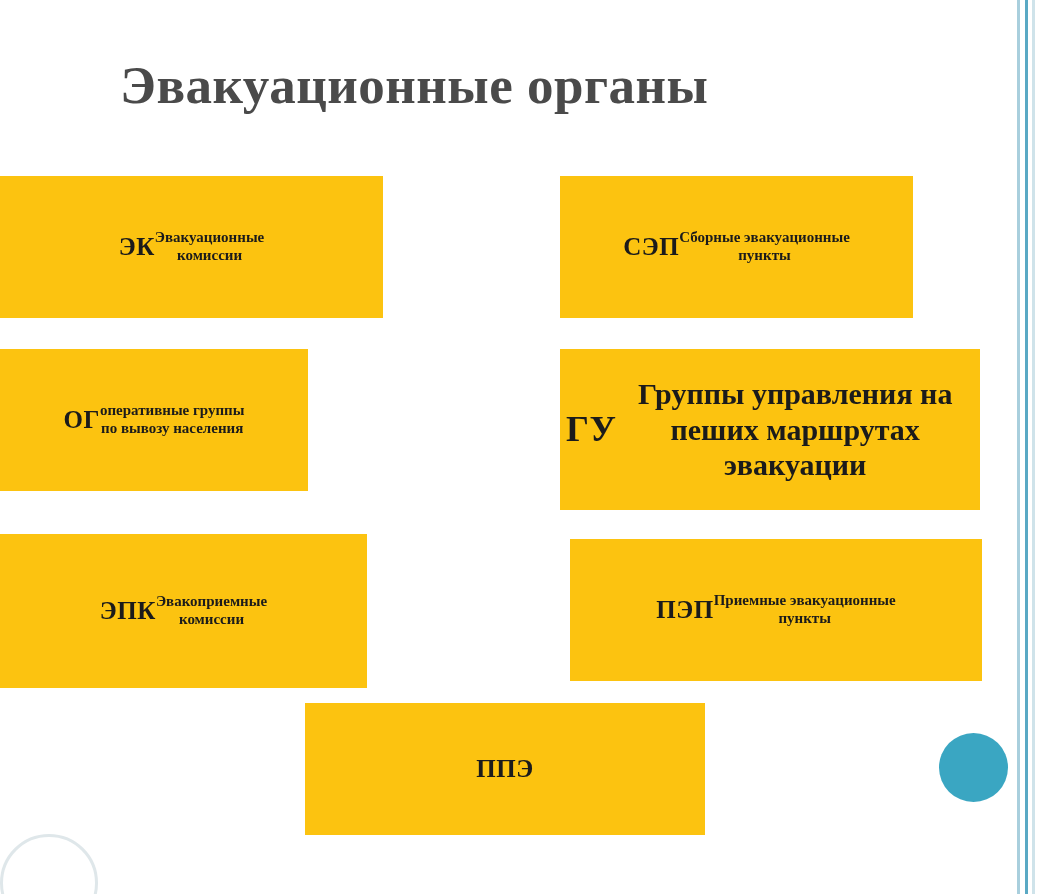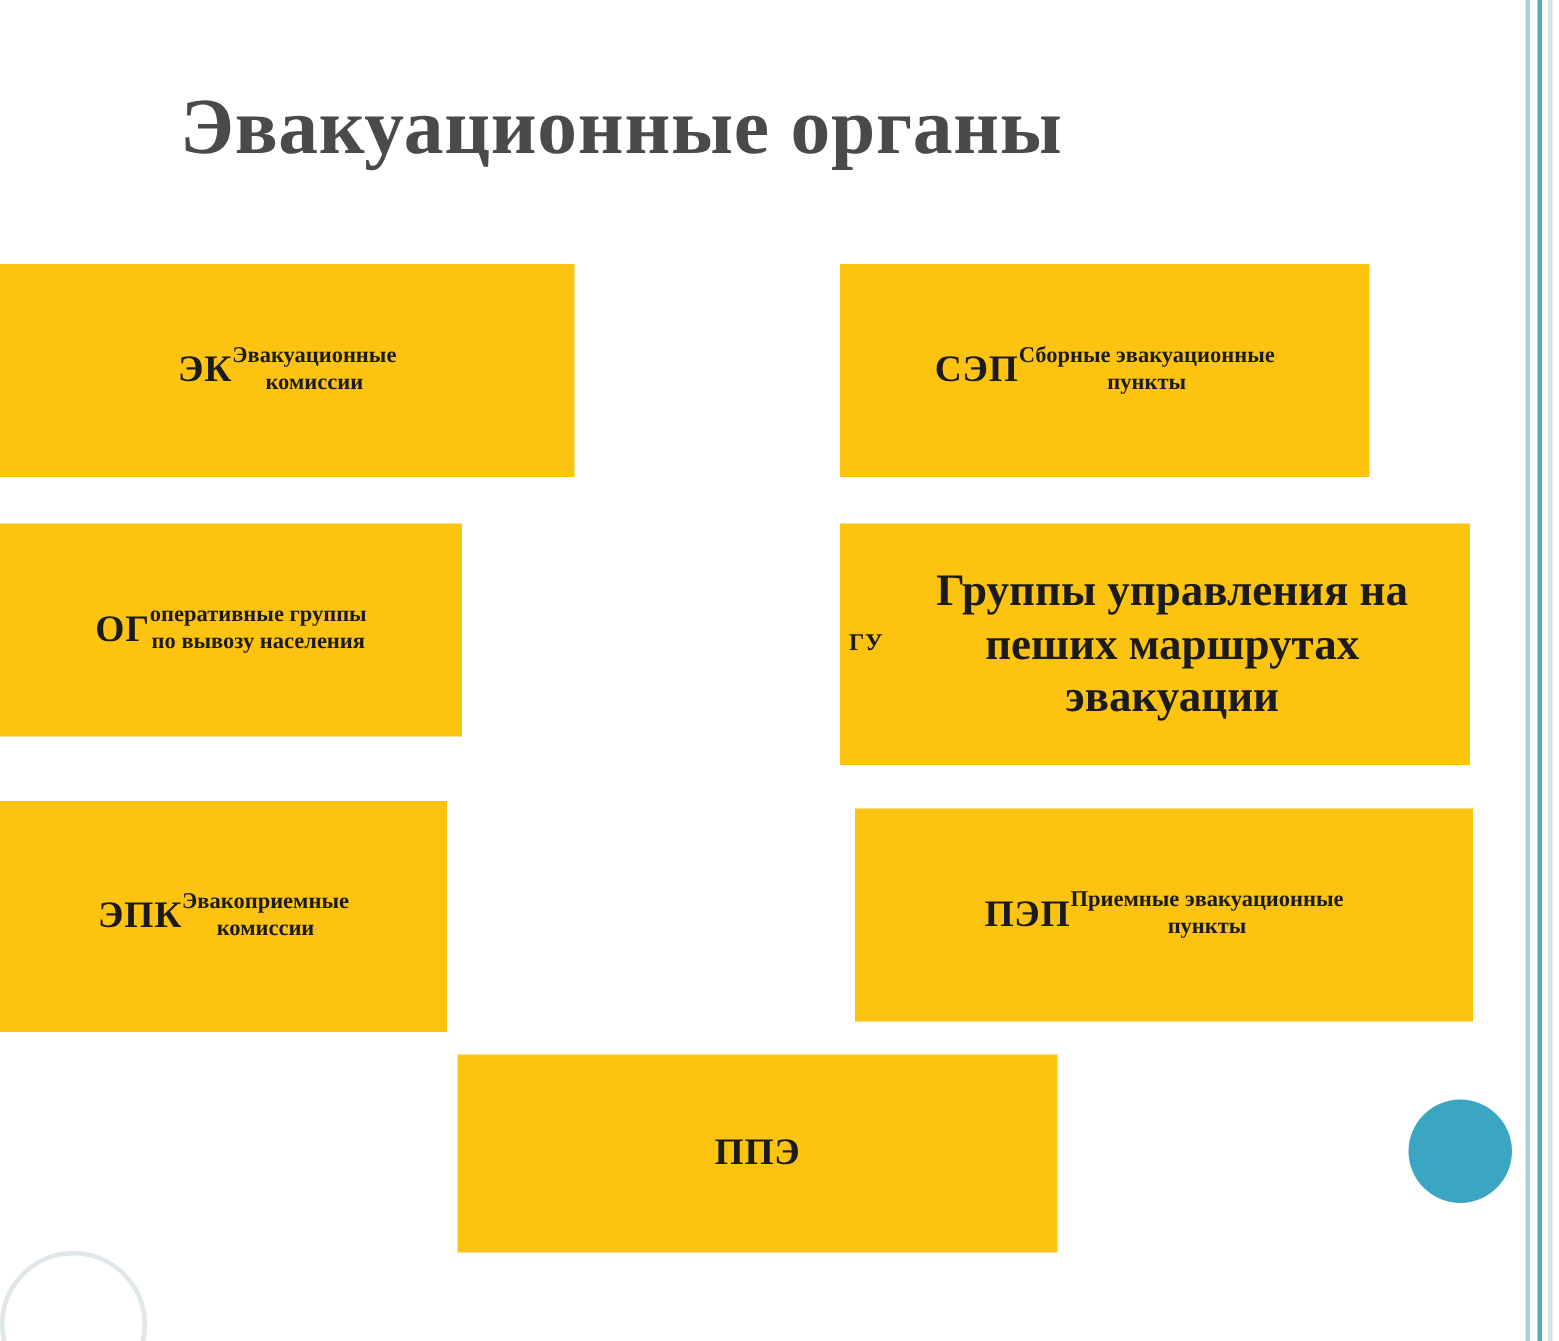--- a/index.html
+++ b/index.html
@@ -93,21 +93,21 @@
     font-weight: bold;
     font-size: 25px;
     letter-spacing: 0.5px;
   }
   .node .desc {
     font-family: "Liberation Serif", serif;
     font-weight: bold;
     font-size: 15px;
     white-space: pre-line;
   }
-  .node.big .abbr { font-size: 16px; font-family: Liberation Serif, serif; }
+  .node.big .abbr { font-size: 36px; font-family: Liberation Serif, serif; }
   .node.big .desc { font-size: 30px; }
   .node.overflow { overflow: visible; }
   .node.overflow .desc { white-space: pre-line; }
 </style>
 </head>
 <body>
 
 <div id="slide">
 
   <div class="edge-rules">
@@ -138,21 +138,21 @@
     <div class="desc">оперативные группы
 по вывозу населения</div>
   </div>
 
   <div class="node big overflow" style="left:560px; top:349px; width:420px; height:161px;">
     <div class="abbr">ГУ</div>
     <div class="desc">Группы управления на
 пеших маршрутах эвакуации</div>
   </div>
 
-  <div class="node" style="left:0px; top:534px; width:298px; height:154px;">
+  <div class="node" style="left:0px; top:534px; width:367px; height:154px;">
     <div class="abbr">ЭПК</div>
     <div class="desc">Эвакоприемные
 комиссии</div>
   </div>
 
   <div class="node" style="left:570px; top:539px; width:412px; height:142px;">
     <div class="abbr">ПЭП</div>
     <div class="desc">Приемные эвакуационные
 пункты</div>
   </div>

